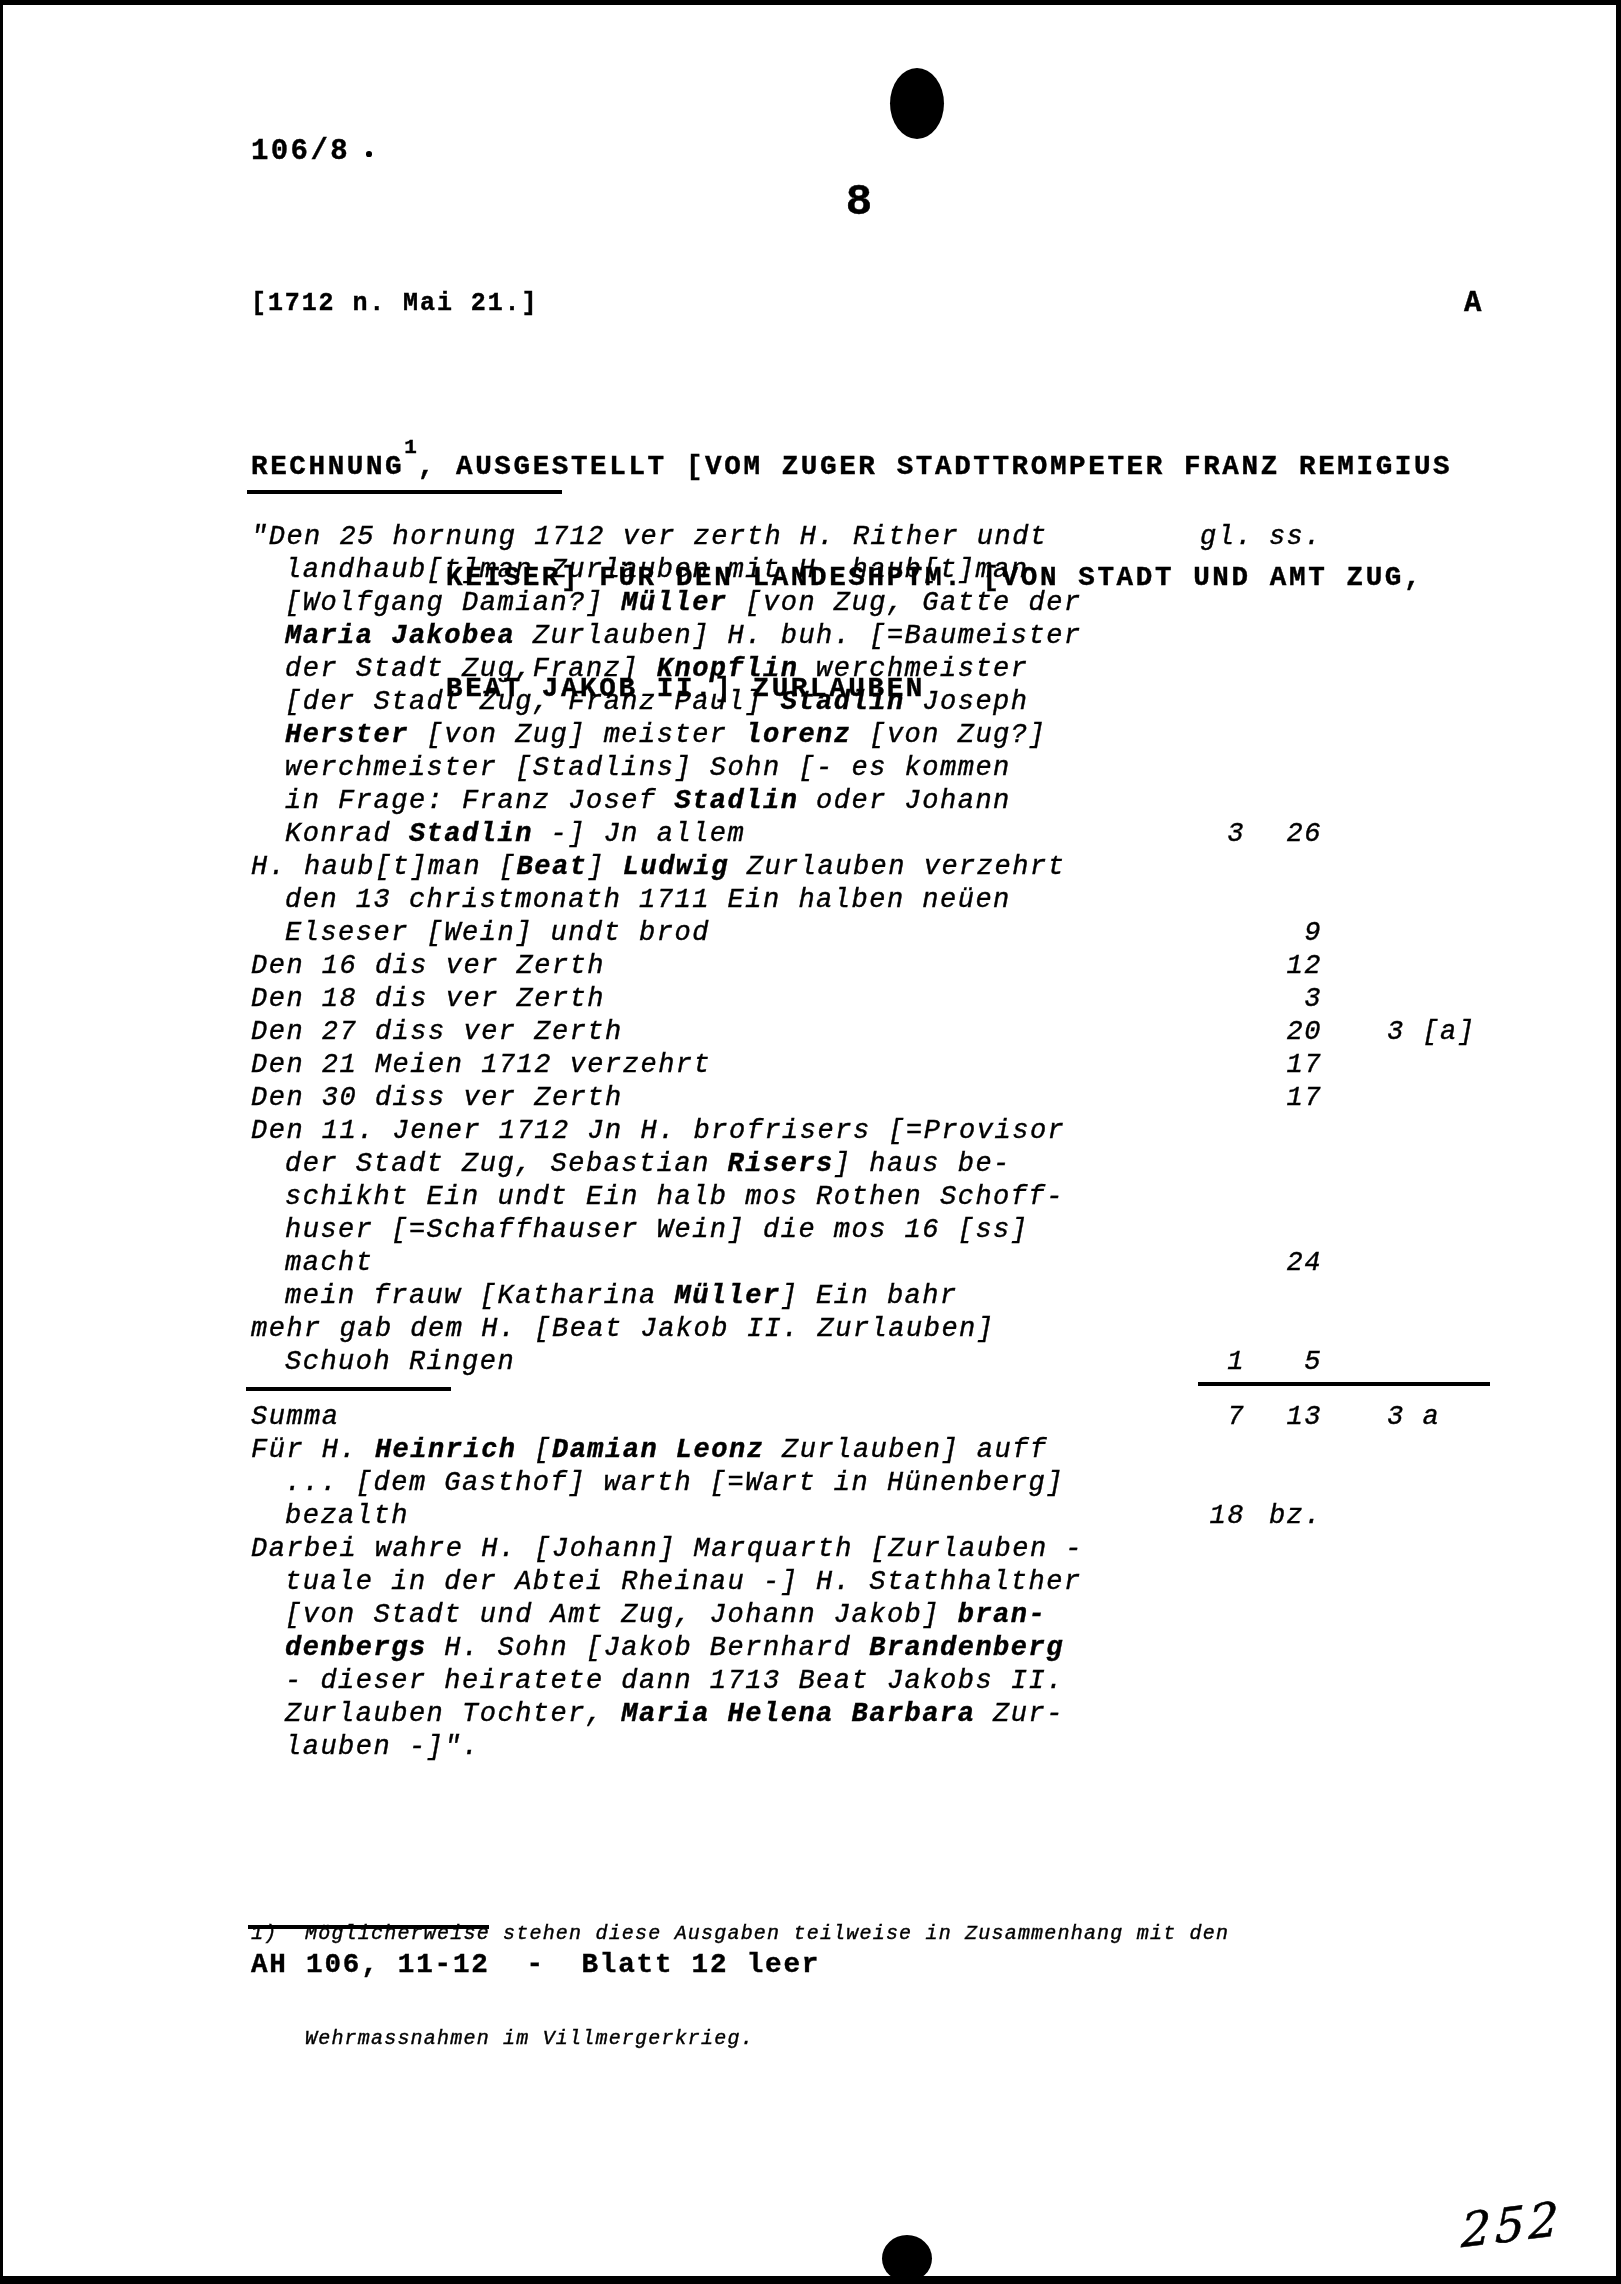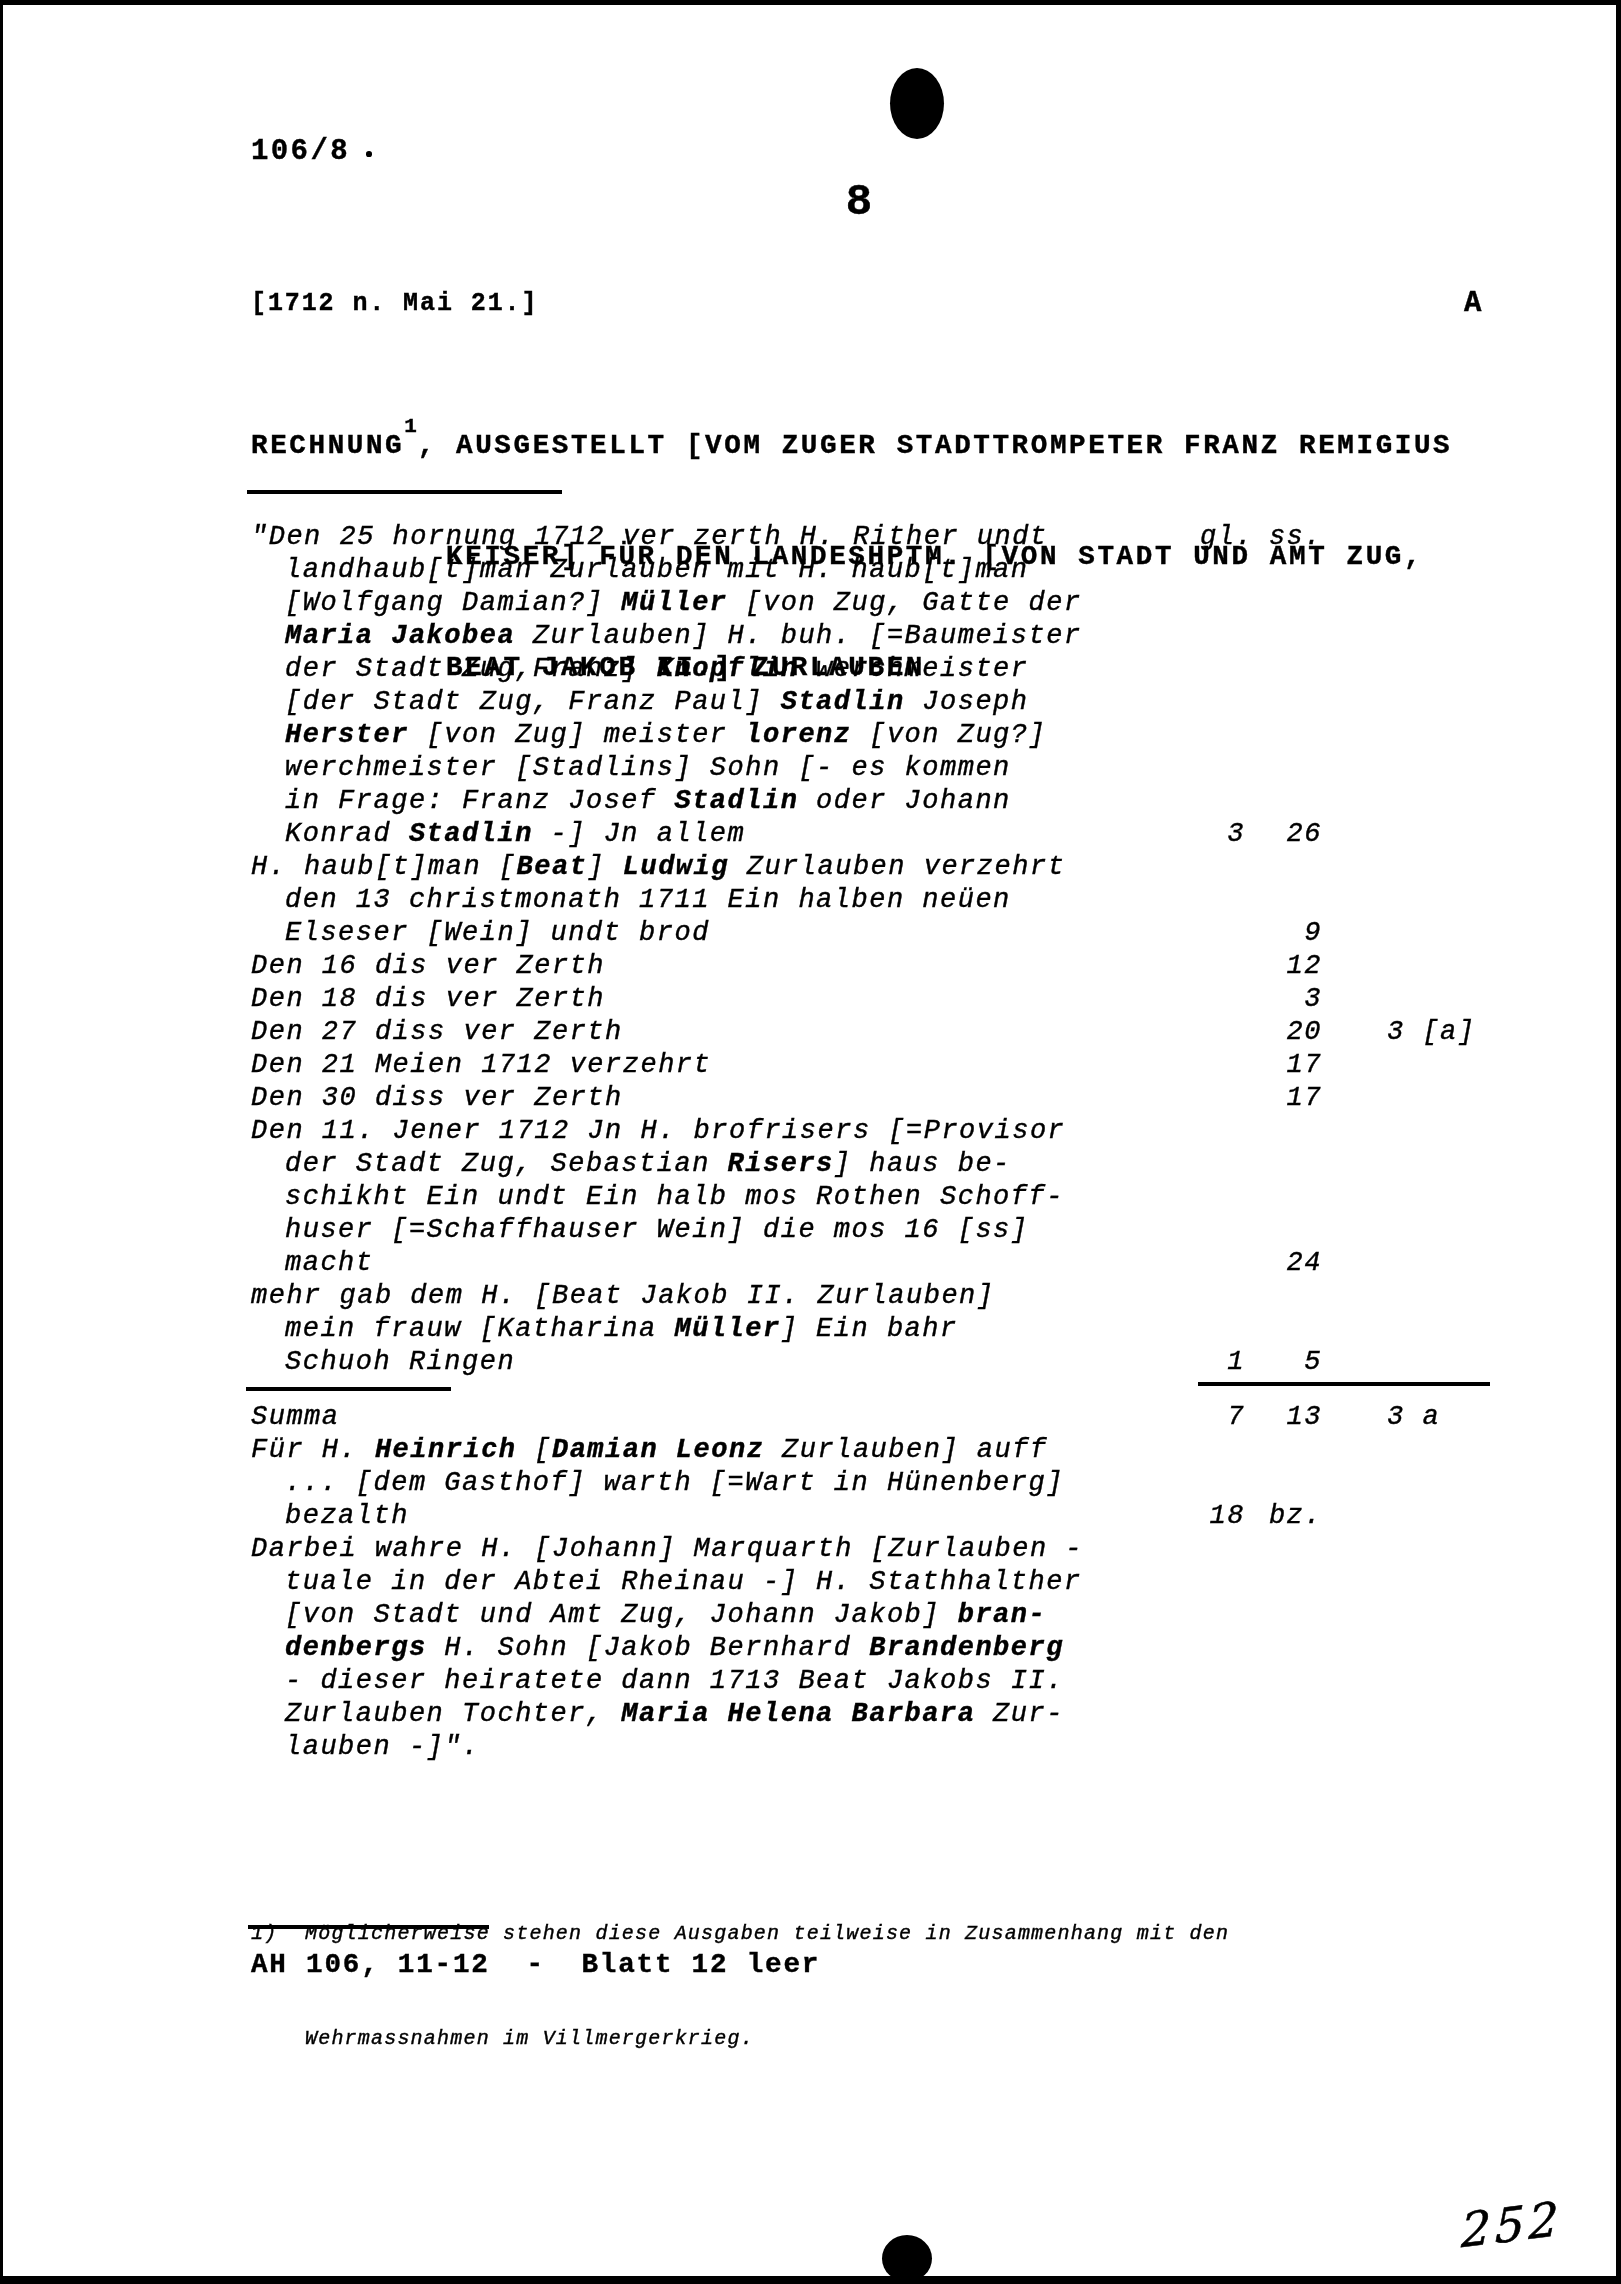--- a/index.html
+++ b/index.html
@@ -15,21 +15,21 @@
   .b-bottom{position:absolute;left:0;top:2276px;width:1622px;height:8px;background:#000;}
   
   .hole{position:absolute;background:#000;border-radius:50%;}
   .hole-top{left:890px;top:68px;width:54px;height:71px;}
   .hole-bottom{left:882px;top:2235px;width:50px;height:47px;}
   .ref{position:absolute;left:251px;top:135px;font-size:29px;font-weight:700;letter-spacing:2.4px;white-space:pre;}
   .ref-dot{position:absolute;left:366px;top:151px;width:5.7px;height:5.7px;background:#000;border-radius:50%;}
   .pageno{position:absolute;left:825px;top:177px;width:68px;text-align:center;font-size:44px;font-weight:700;}
   .dateline{position:absolute;left:251px;top:289px;font-size:25px;font-weight:700;letter-spacing:1.9px;white-space:pre;}
   .corner{position:absolute;left:1464px;top:287px;font-size:29px;font-weight:700;}
-  .title{position:absolute;left:251px;top:345px;font-size:27.6px;font-weight:700;letter-spacing:2.6px;line-height:37px;white-space:pre;}
+  .title{position:absolute;left:251px;top:366px;font-size:27.6px;font-weight:700;letter-spacing:2.6px;line-height:37px;white-space:pre;}
   .title .tl{display:block;}
   .title .ind{padding-left:195px;}
   .title sup{font-size:21px;position:relative;top:-11.4px;letter-spacing:0.8px;}
   .rule-title{position:absolute;left:247px;top:490px;width:315px;height:4px;background:#000;}
   
   .ledger{
     position:absolute;left:251px;top:521px;width:1281px;
     font-style:italic;font-size:27px;letter-spacing:1.5px;line-height:33px;
   }
   .lrow{display:grid;grid-template-columns:949px 45px 77px 1fr;white-space:pre;}
@@ -98,22 +98,22 @@
       <div class="lrow"><div class="c-text"><span>Den 16 dis ver Zerth</span></div><div class="c-gl"></div><div class="c-ss">12</div><div class="c-x"></div></div>
       <div class="lrow"><div class="c-text"><span>Den 18 dis ver Zerth</span></div><div class="c-gl"></div><div class="c-ss">3</div><div class="c-x"></div></div>
       <div class="lrow"><div class="c-text"><span>Den 27 diss ver Zerth</span></div><div class="c-gl"></div><div class="c-ss">20</div><div class="c-x">3 [a]</div></div>
       <div class="lrow"><div class="c-text"><span>Den 21 Meien 1712 verzehrt</span></div><div class="c-gl"></div><div class="c-ss">17</div><div class="c-x"></div></div>
       <div class="lrow"><div class="c-text"><span>Den 30 diss ver Zerth</span></div><div class="c-gl"></div><div class="c-ss">17</div><div class="c-x"></div></div>
       <div class="lrow"><div class="c-text"><span>Den 11. Jener 1712 Jn H. brofrisers [=Provisor</span></div><div class="c-gl"></div><div class="c-ss"></div><div class="c-x"></div></div>
       <div class="lrow"><div class="c-text ind"><span>der Stadt Zug, Sebastian </span><span class="b">Risers</span><span>] haus be-</span></div><div class="c-gl"></div><div class="c-ss"></div><div class="c-x"></div></div>
       <div class="lrow"><div class="c-text ind"><span>schikht Ein undt Ein halb mos Rothen Schoff-</span></div><div class="c-gl"></div><div class="c-ss"></div><div class="c-x"></div></div>
       <div class="lrow"><div class="c-text ind"><span>huser [=Schaffhauser Wein] die mos 16 [ss]</span></div><div class="c-gl"></div><div class="c-ss"></div><div class="c-x"></div></div>
       <div class="lrow"><div class="c-text ind"><span>macht</span></div><div class="c-gl"></div><div class="c-ss">24</div><div class="c-x"></div></div>
+      <div class="lrow"><div class="c-text ind"><span>mein frauw [Katharina </span><span class="b">Müller</span><span>] Ein bahr</span></div><div class="c-gl"></div><div class="c-ss"></div><div class="c-x"></div></div>
       <div class="lrow"><div class="c-text"><span>mehr gab dem H. [Beat Jakob II. Zurlauben]</span></div><div class="c-gl"></div><div class="c-ss"></div><div class="c-x"></div></div>
-      <div class="lrow"><div class="c-text ind"><span>mein frauw [Katharina </span><span class="b">Müller</span><span>] Ein bahr</span></div><div class="c-gl"></div><div class="c-ss"></div><div class="c-x"></div></div>
       <div class="lrow"><div class="c-text ind"><span>Schuoh Ringen</span></div><div class="c-gl">1</div><div class="c-ss">5</div><div class="c-x"></div></div>
       <div class="rulerow">
         <div class="rl"></div>
         <div class="rr"></div>
       </div>
       <div class="lrow"><div class="c-text"><span>Summa</span></div><div class="c-gl">7</div><div class="c-ss">13</div><div class="c-x">3 a</div></div>
       <div class="lrow"><div class="c-text"><span>Für H. </span><span class="b">Heinrich</span><span> [</span><span class="b">Damian Leonz</span><span> Zurlauben] auff</span></div><div class="c-gl"></div><div class="c-ss"></div><div class="c-x"></div></div>
       <div class="lrow"><div class="c-text ind"><span>... [dem Gasthof] warth [=Wart in Hünenberg]</span></div><div class="c-gl"></div><div class="c-ss"></div><div class="c-x"></div></div>
       <div class="lrow"><div class="c-text ind"><span>bezalth</span></div><div class="c-gl">18</div><div class="c-ss">bz.</div><div class="c-x"></div></div>
       <div class="lrow"><div class="c-text"><span>Darbei wahre H. [Johann] Marquarth [Zurlauben -</span></div><div class="c-gl"></div><div class="c-ss"></div><div class="c-x"></div></div>

